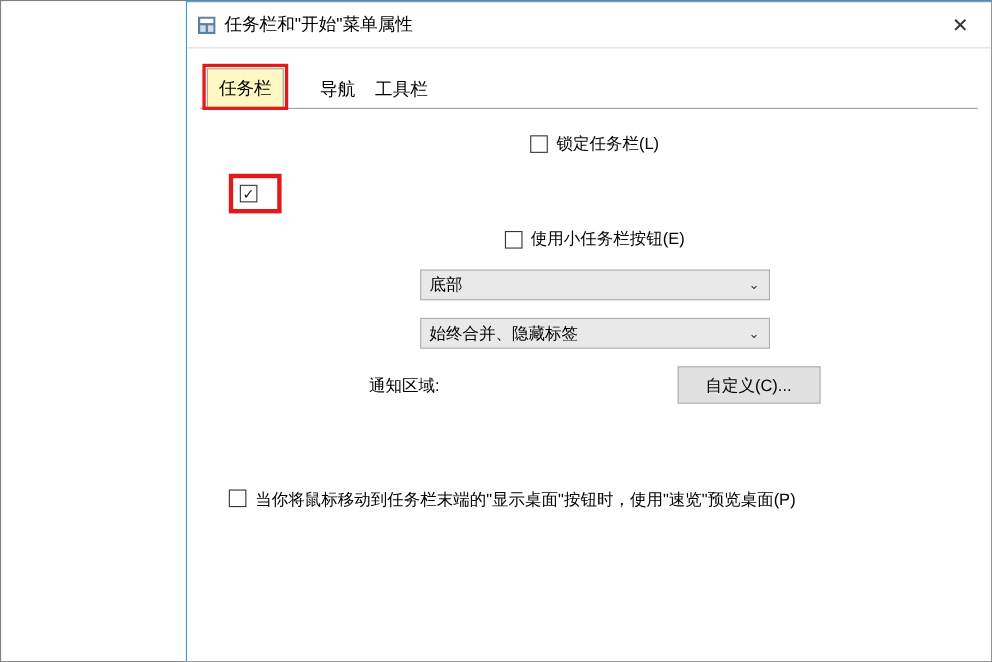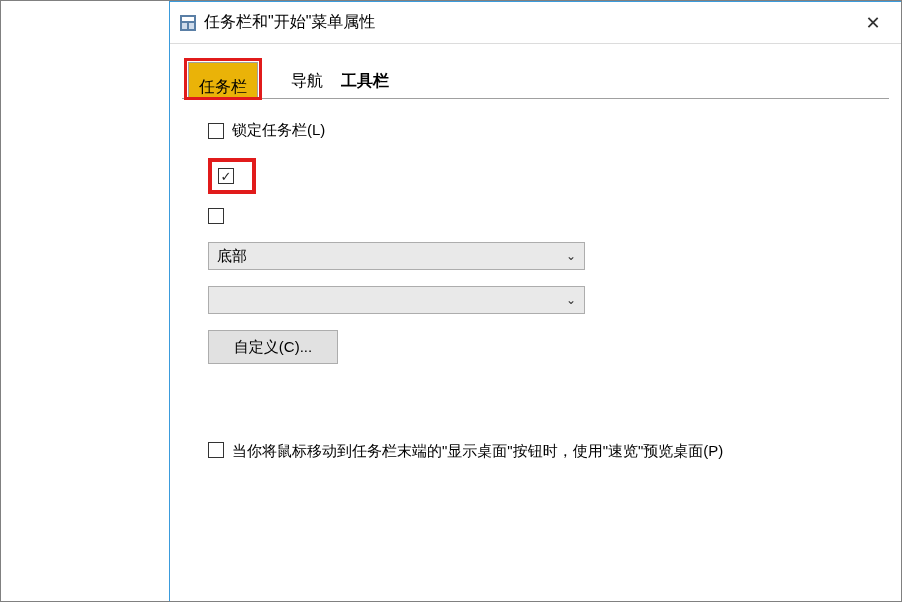--- a/index.html
+++ b/index.html
@@ -79,31 +79,31 @@
     align-items: center;
     justify-content: center;
     font-size: 16px;
     cursor: pointer;
   }
   .tab.active {
     top: 0;
     height: 37px;
     border: 1px solid #a0a0a0;
     border-bottom: 1px solid #ffffff;
-    background: #eab308;
-    align-items: flex-end;
+    background: #fef9c3;
   }
 
   .content {
     padding: 22px 28px 0 38px;
   }
   .row {
     display: flex;
     align-items: center;
     margin-bottom: 18px;
+    justify-content: center;
   }
   .row.form {
     margin-bottom: 16px;
   }
   .row.form .label {
     width: 280px;
   }
   .checkbox {
     width: 16px;
     height: 16px;
@@ -132,21 +132,21 @@
   }
   .highlight-row {
     border: 4px solid #e11b1b;
     padding: 6px 10px 6px 6px;
     display: inline-flex;
     align-items: center;
     margin-bottom: 14px;
   }
 
   .select {
-    width: 377px;
+    width: 318px;
     height: 28px;
     border: 1px solid #adadad;
     background: #e9e9e9;
     box-sizing: border-box;
     display: flex;
     align-items: center;
     padding: 0 8px;
     cursor: pointer;
     position: relative;
   }
@@ -198,21 +198,21 @@
       </div>
     </div>
 
     <div class="tab-area">
       <div class="tab active" style="left:6px; width:70px;">
         <span>任务栏</span>
       </div>
       <div class="tab" style="left:99px; width:52px;">
         <span>导航</span>
       </div>
-      <div class="tab" style="left:150px; width:66px;font-weight:bold;">
+      <div class="tab" style="left:150px; width:66px;">
         <span>工具栏</span>
       </div>
 
       <div class="highlight-tab" style="left:2px; top:-4px; width:78px; height:42px;"></div>
     </div>
 
     <div class="content">
 
       <div class="row">
         <span class="checkbox"></span>
@@ -220,36 +220,39 @@
       </div>
 
       <div class="highlight-row">
         <span class="checkbox">
           <span class="mark">✓</span>
         </span>
       </div>
 
       <div class="row">
         <span class="checkbox"></span>
+        <span class="cb-label">使用小任务栏按钮(E)</span>
       </div>
 
       <div class="row form">
         <div class="select">
           <span>底部</span>
           <span class="arrow">⌄</span>
         </div>
       </div>
 
       <div class="row form">
         <div class="select">
+          <span>始终合并、隐藏标签</span>
           <span class="arrow">⌄</span>
         </div>
       </div>
 
       <div class="row form">
+        <span class="label">通知区域:</span>
         <div class="btn" style="width:130px;">
           <span>自定义(C)...</span>
         </div>
       </div>
 
       <div class="preview-row">
         <span class="checkbox"></span>
         <span class="cb-label" style="max-width:620px;">当你将鼠标移动到任务栏末端的"显示桌面"按钮时，使用"速览"预览桌面(P)</span>
       </div>
 

